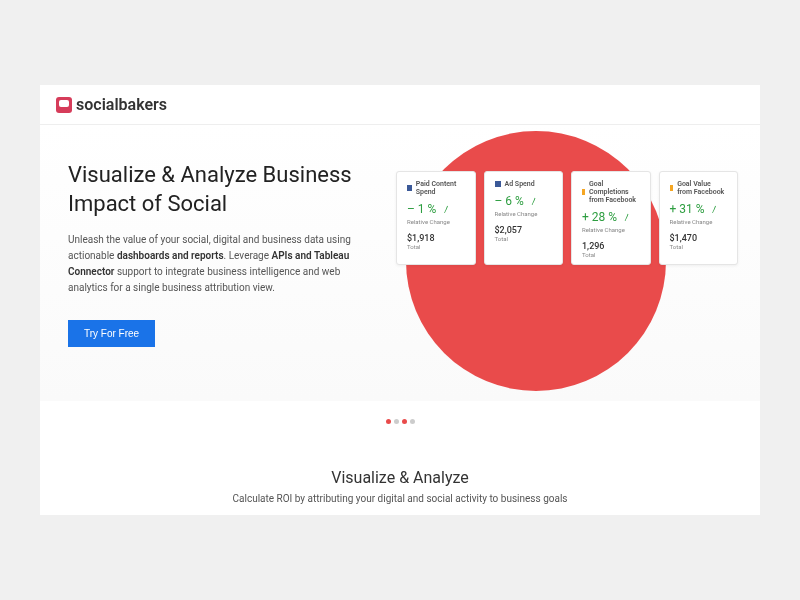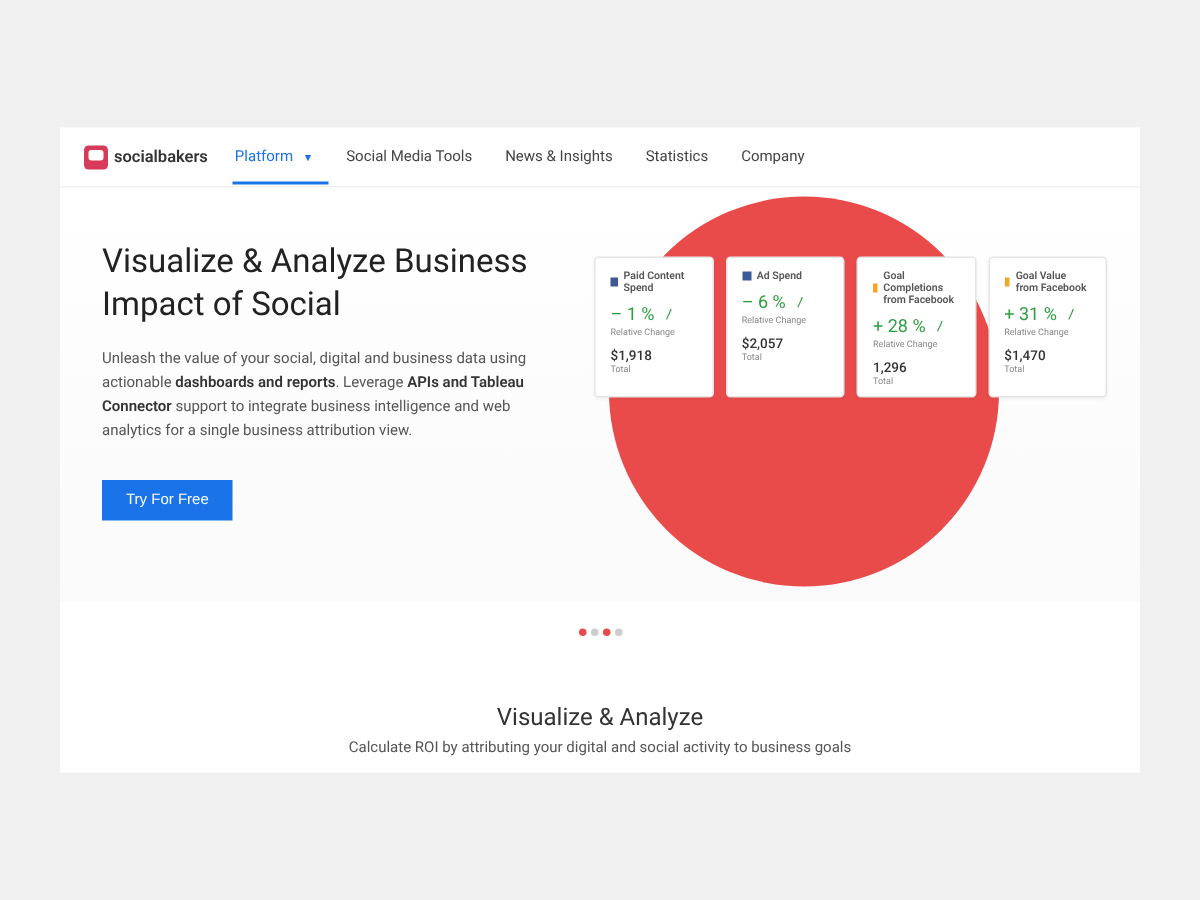--- a/index.html
+++ b/index.html
@@ -30,21 +30,21 @@
   }
   .logo { display: flex; align-items: center; gap: 4px; margin-right: 18px; }
   .logo-icon {
     width: 16px; height: 16px; background: #d63c5a;
     border-radius: 3px; position: relative;
   }
   .logo-icon::after {
     content:""; position:absolute; left:3px; top:3px; width:10px; height:7px;
     background:#fff; border-radius:2px;
   }
-  .logo-text { font-size: 11px; font-weight: 600; color:#333; }
+  .logo-text { font-size: 16px; font-weight: 600; color:#333; }
   .nav-items { display: flex; gap: 22px; align-items: center; flex:1; }
   .nav-item { font-size: 10px; color:#444; cursor:pointer; position:relative; padding:12px 0;}
   .nav-item.active { color:#1a73e8; }
   .nav-item.active::after {
     content:""; position:absolute; left:-2px; right:-10px; bottom:-1px; height:2px; background:#1a73e8;
   }
   .chev { margin-left:4px; font-size:7px; color:#1a73e8;}
   .nav-right { display:flex; align-items:center; gap:8px; }
   .login { font-size:10px; color:#333; display:flex; align-items:center; gap:4px; cursor:pointer; padding:0 6px;}
   .login-icon { width:10px; height:10px; }
@@ -109,30 +109,20 @@
 </head>
 <body>
 
 <div class="page">
 
   <div class="nav">
     <div class="logo">
       <div class="logo-icon"></div>
       <div class="logo-text">socialbakers</div>
     </div>
-    <div class="nav-items">
-      <div class="nav-item active">
-        <span>Platform</span>
-        <span class="chev">▼</span>
-      </div>
-      <div class="nav-item">Social Media Tools</div>
-      <div class="nav-item">News &amp; Insights</div>
-      <div class="nav-item">Statistics</div>
-      <div class="nav-item">Company</div>
-    </div>
   </div>
 
   <div class="hero">
     <div class="hero-left">
       <h1 class="hero-title">Visualize &amp; Analyze Business Impact of Social</h1>
       <p class="hero-desc">
         <span>Unleash the value of your social, digital and business data using actionable </span><b>dashboards and reports</b><span>. Leverage </span><b>APIs and Tableau Connector</b><span> support to integrate business intelligence and web analytics for a single business attribution view.</span>
       </p>
       <button class="cta">Try For Free</button>
     </div>

